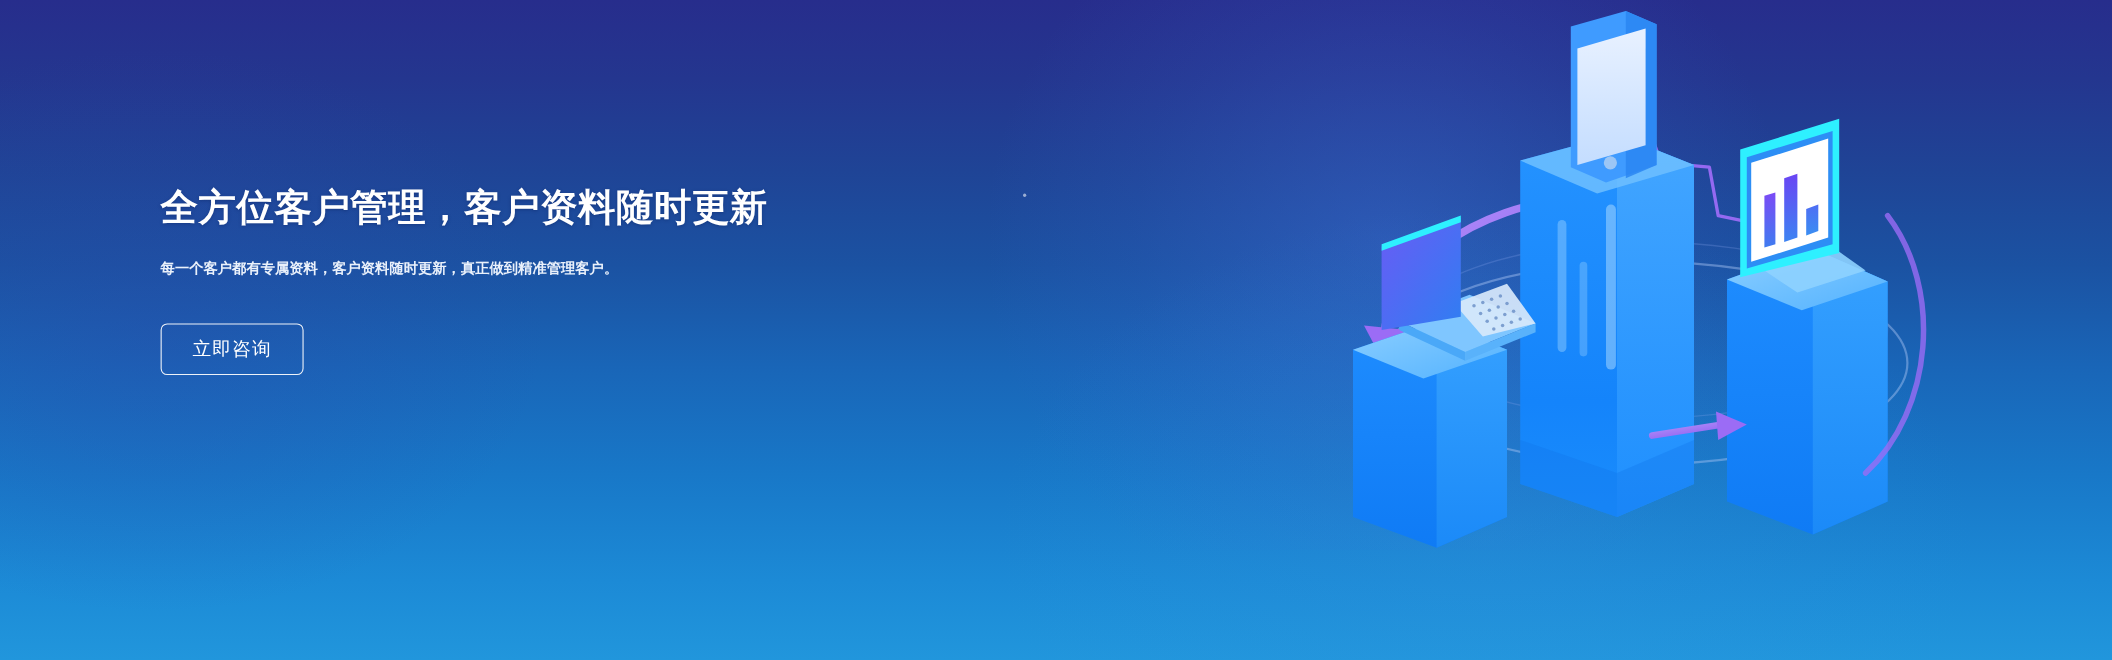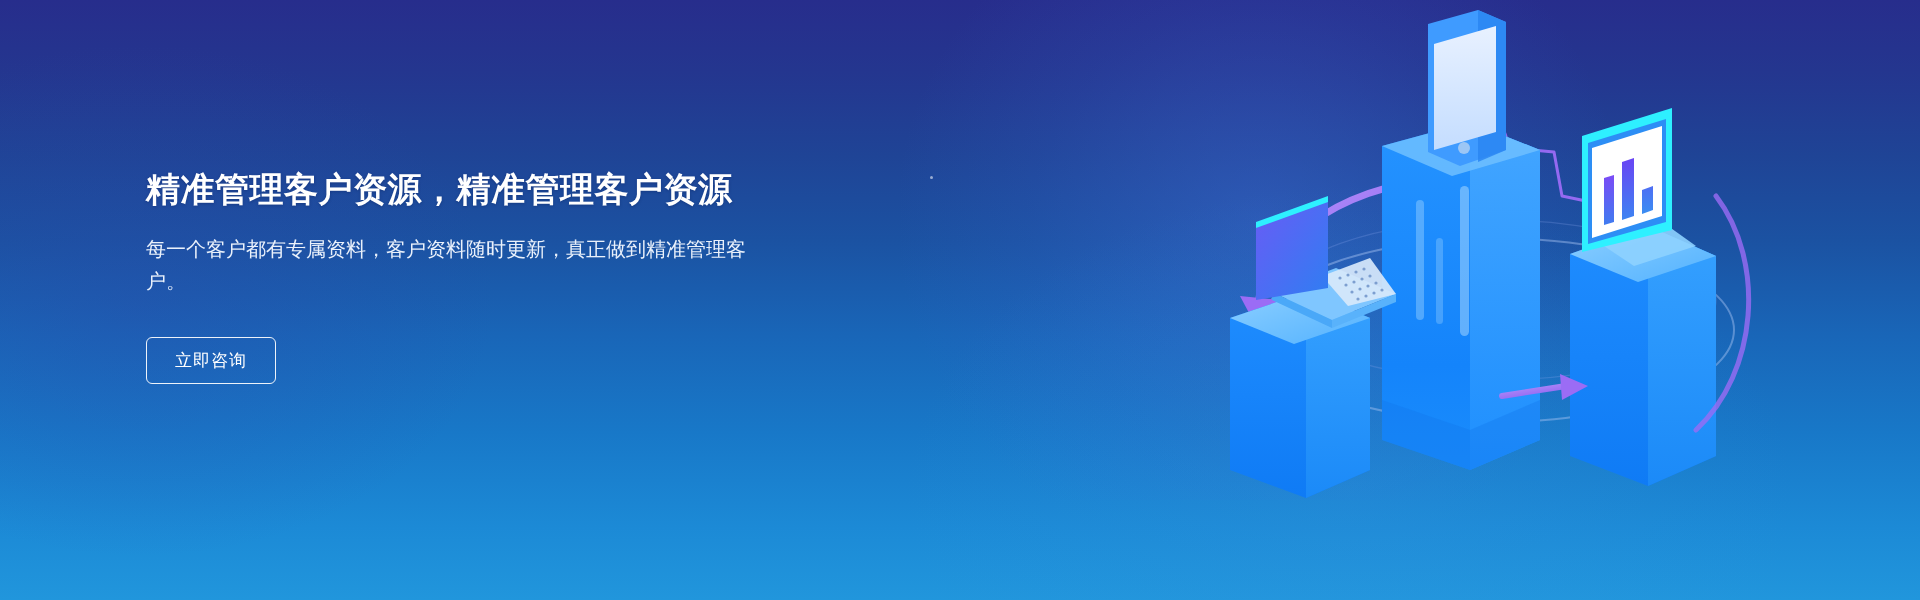--- a/index.html
+++ b/index.html
@@ -59,24 +59,24 @@
     color: #ffffff;
     font-size: 34px;
     font-weight: bold;
     letter-spacing: 0.5px;
     line-height: 1.25;
     text-shadow: 0 1px 3px rgba(10,25,80,0.35);
   }
   .subcopy {
     margin: 22px 0 0 0;
     color: #eaf1fb;
-    font-size: 20px;
+    font-size: 13px;
     line-height: 1.62;
     max-width: 600px;
-    font-weight: normal;
+    font-weight: bold;
   }
   .cta {
     display: inline-block;
     margin-top: 40px;
     padding: 14px 28px;
     border: 1px solid rgba(255,255,255,0.92);
     border-radius: 6px;
     color: #ffffff;
     font-size: 17px;
     line-height: 1;
@@ -111,21 +111,21 @@
 
 <div id="banner">
 
   <div class="bg-glow glow-a"></div>
   <div class="bg-glow glow-b"></div>
   <div class="bg-glow glow-c"></div>
 
   <div class="tiny-spark"></div>
 
   <div class="copy">
-    <h1 class="headline">精准管理客户资源，精准管理客户资源</h1>
+    <h1 class="headline">全方位客户管理，客户资料随时更新</h1>
     <p class="subcopy">每一个客户都有专属资料，客户资料随时更新，真正做到精准管理客户。</p>
     <button class="cta">立即咨询</button>
   </div>
 
   <div class="art">
     <svg viewBox="0 0 560 600" xmlns="http://www.w3.org/2000/svg">
       <defs>
         <linearGradient id="gPillarFront" x1="0" y1="0" x2="0" y2="1">
           <stop offset="0%" stop-color="#1f8dff"></stop>
           <stop offset="100%" stop-color="#0f7bf5"></stop>

